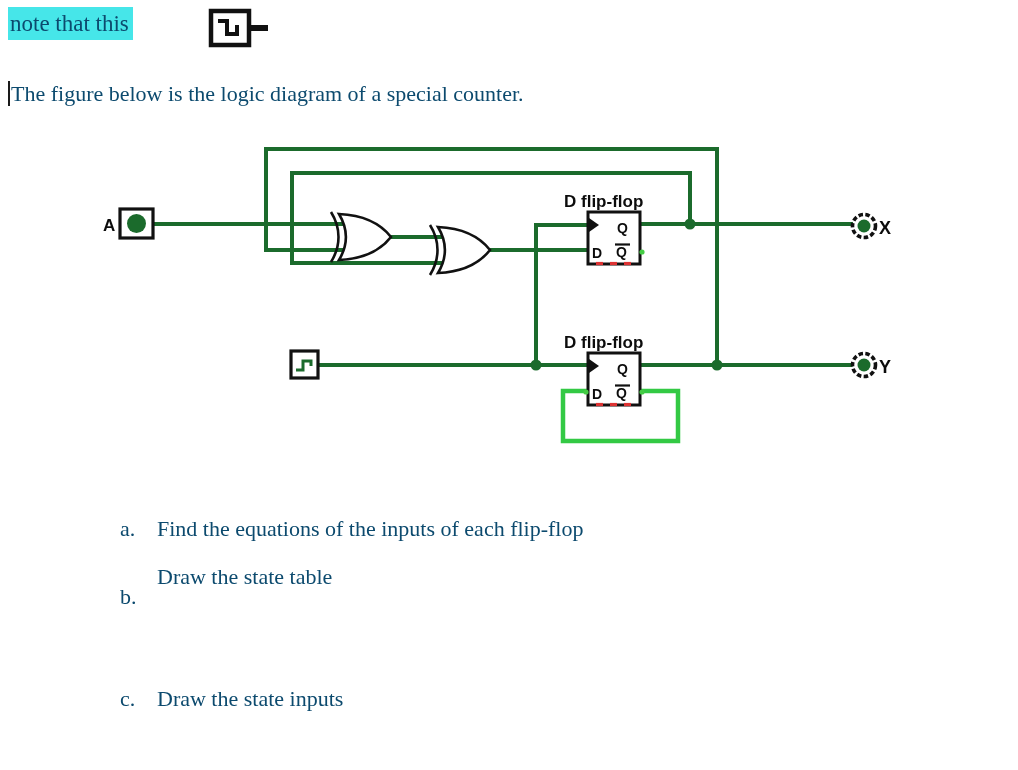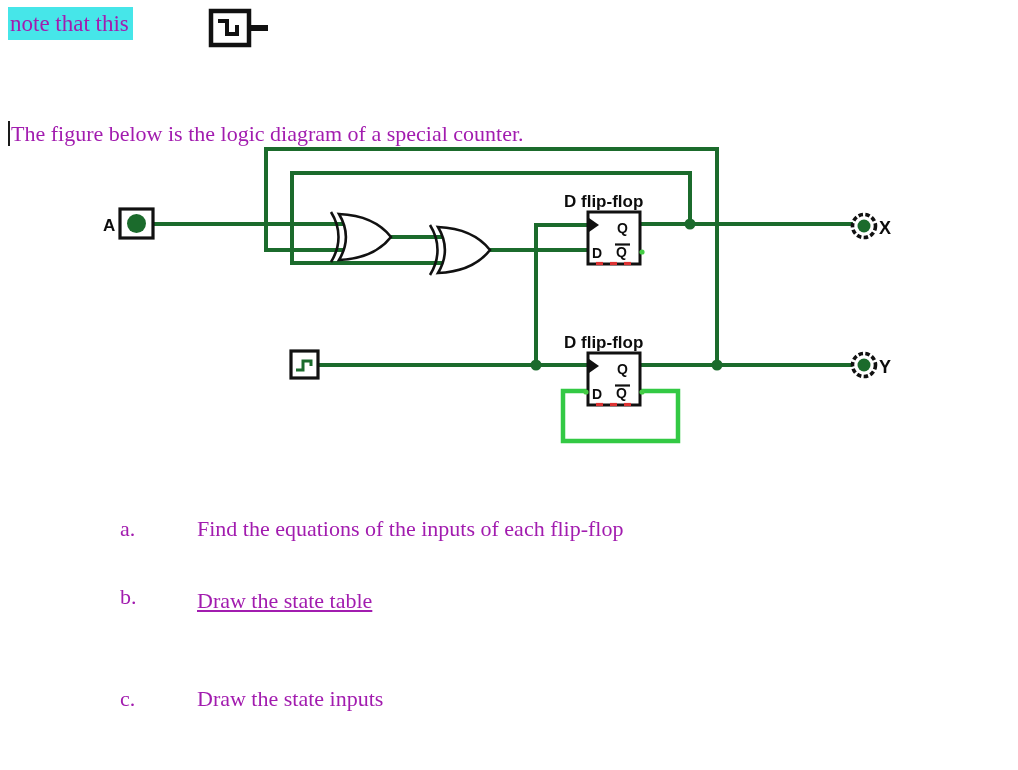--- a/index.html
+++ b/index.html
@@ -4,29 +4,29 @@
 <style>
   :root{
     --wire:#1b6b2c;
     --feedback:#33c944;
     --pin_dot:#44cc44;
     --red_mark:#dd3333;
     --highlight:#46e6e9;
   }
   html,body{margin:0;padding:0;background:#fff;}
   .page{position:relative;width:1018px;height:770px;background:#fff;overflow:hidden;
-        font-family:"Liberation Serif", serif;color:#a21caf;}
+        font-family:"Liberation Serif", serif;color:#0c4a6e;}
   .abs{position:absolute;}
   .hl{position:absolute;top:7px;background:var(--highlight);
       font-size:23px;line-height:33px;padding:0 4px 0 2px;white-space:nowrap;}
-  .intro{position:absolute;left:8px;top:81px;font-size:22px;white-space:nowrap;margin-top:40px;}
+  .intro{position:absolute;left:8px;top:81px;font-size:22px;white-space:nowrap;}
   .caret{display:inline-block;width:0;height:25px;border-left:2px solid #1a1a1a;
          vertical-align:-5px;margin-right:1px;}
   .q-letter{position:absolute;left:120px;font-size:22px;}
-  .q-text{position:absolute;left:157px;font-size:22px;white-space:nowrap;margin-left:40px;}
+  .q-text{position:absolute;left:157px;font-size:22px;white-space:nowrap;}
   svg text{font-family:"Liberation Sans", sans-serif;font-weight:bold;fill:#0c0c0c;}
 </style>
 </head>
 <body>
 
 <div class="page">
 
   <span class="hl" style="left:8px;">note that this</span>
 
   <svg class="abs" style="left:206px;top:6px;" width="66" height="46" viewBox="0 0 66 46">
@@ -125,19 +125,19 @@
       <circle cx="864" cy="365" r="6.5" fill="var(--wire)"></circle>
       <text x="879" y="373" font-size="18">Y</text>
     </g>
   </svg>
 
   <div>
     <span class="q-letter" style="top:516px;">a.</span>
     <span class="q-text" style="top:516px;">Find the equations of the inputs of each flip-flop</span>
 
     <span class="q-letter" style="top:584px;">b.</span>
-    <span class="q-text" style="top:588px;text-decoration:underline;">Draw the state table</span>
+    <span class="q-text" style="top:564px;">Draw the state table</span>
 
     <span class="q-letter" style="top:686px;">c.</span>
     <span class="q-text" style="top:686px;">Draw the state inputs</span>
   </div>
 
 </div>
 
 </body></html>

